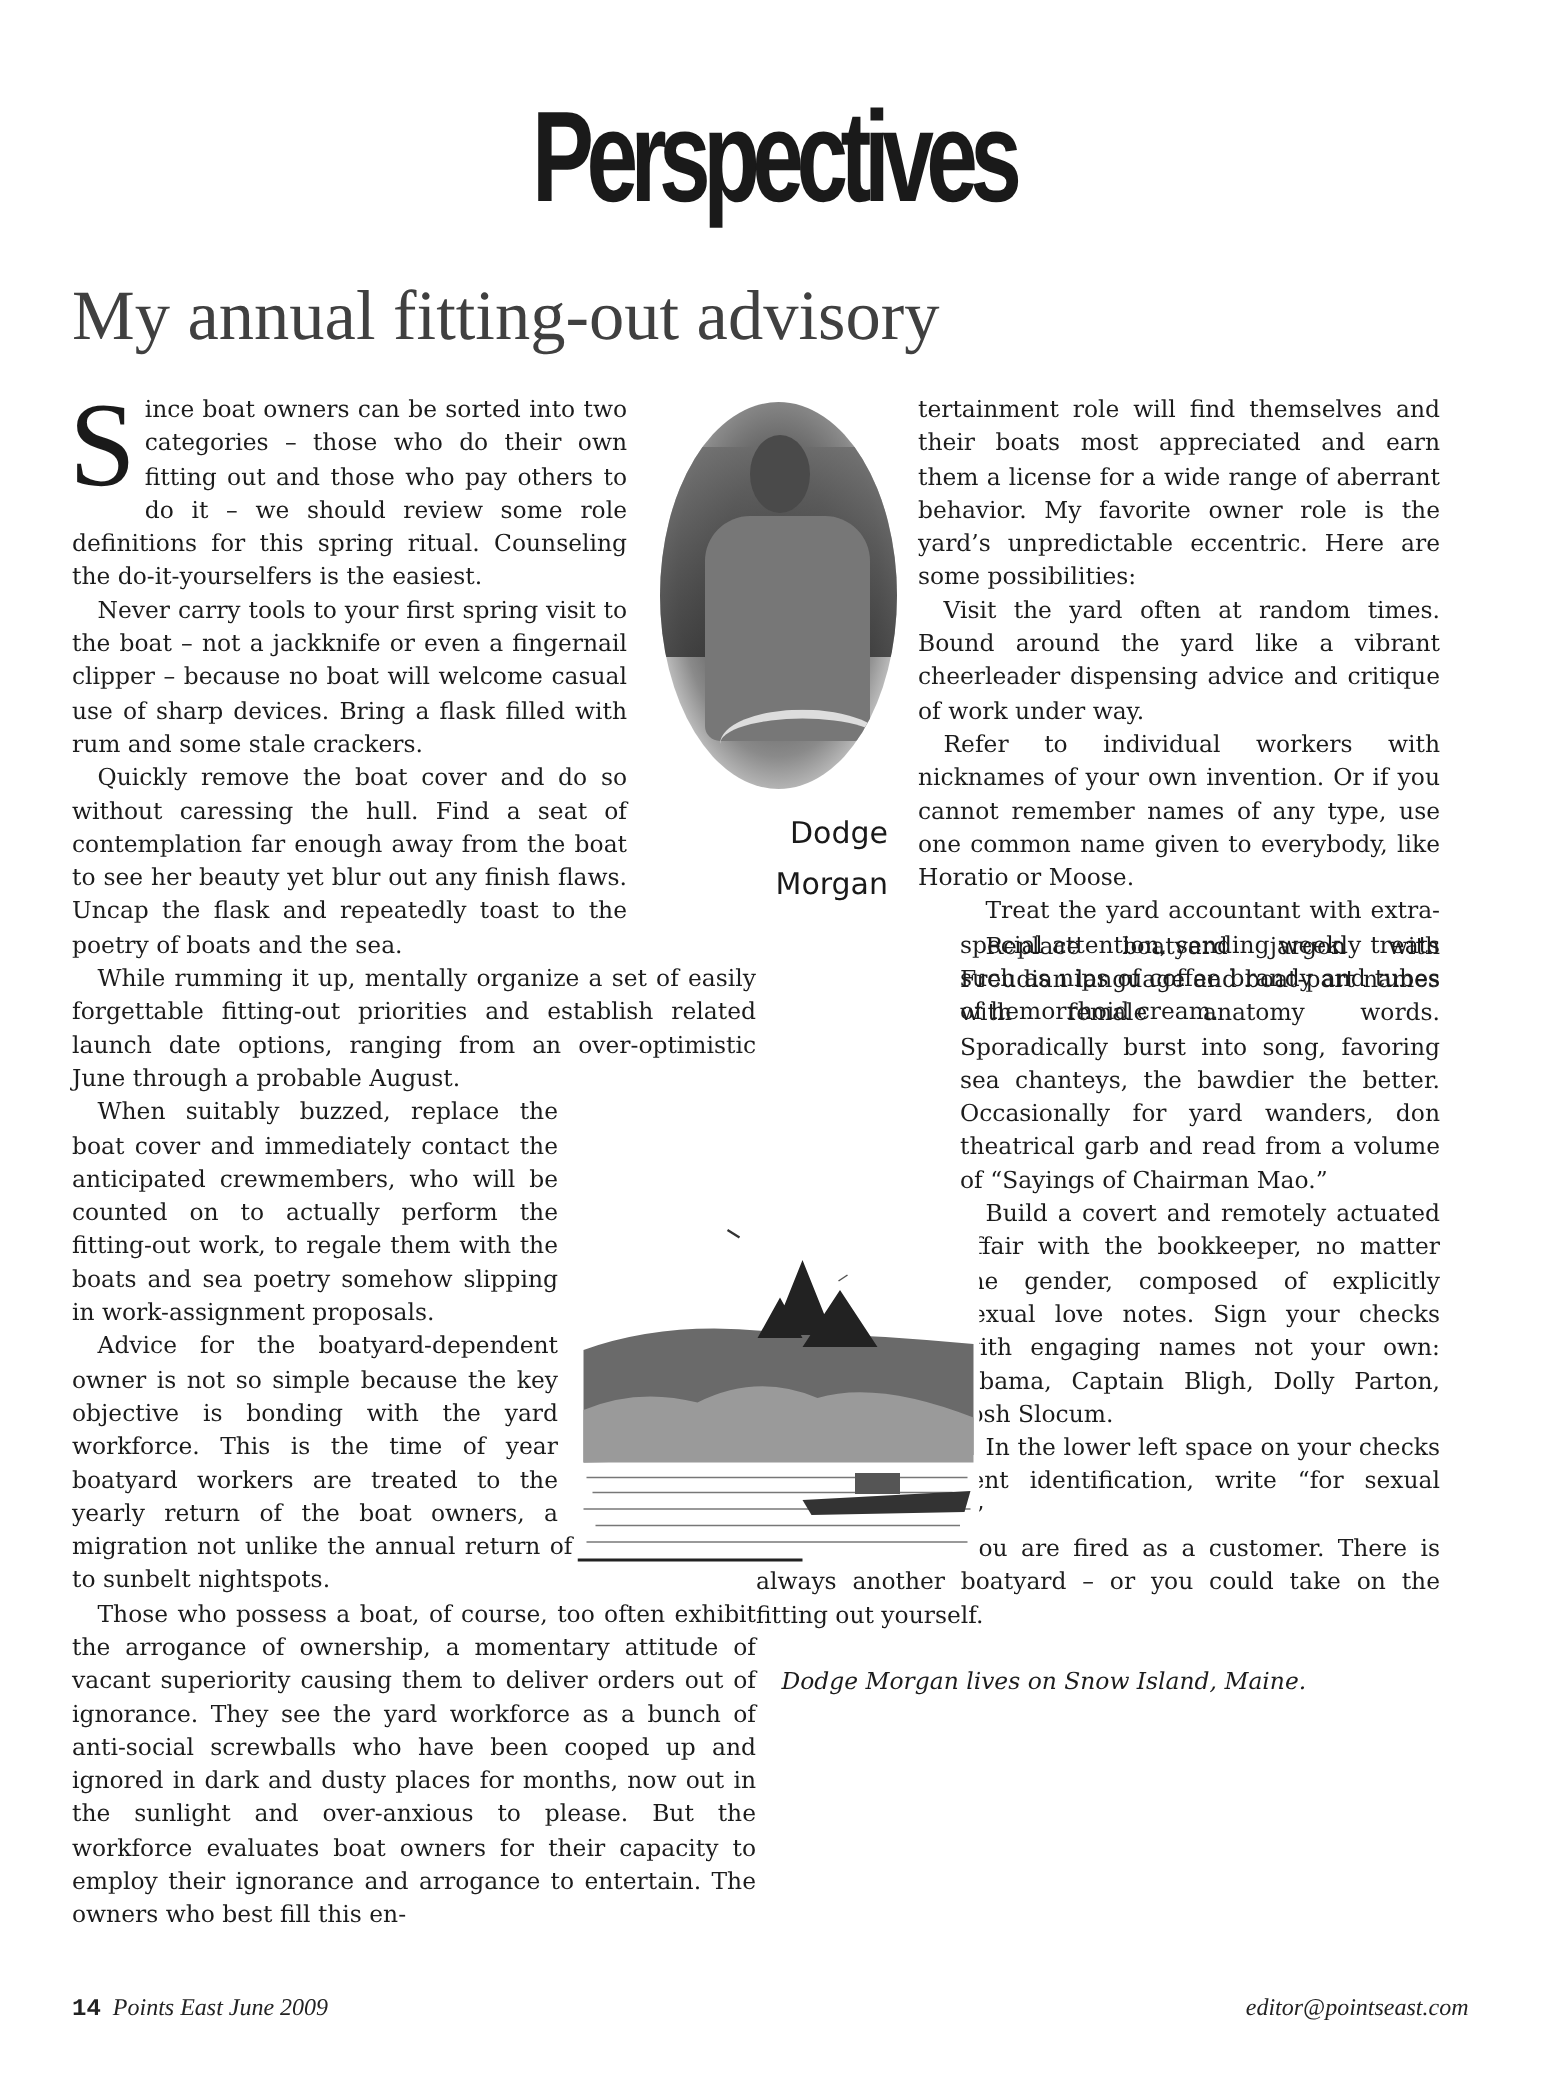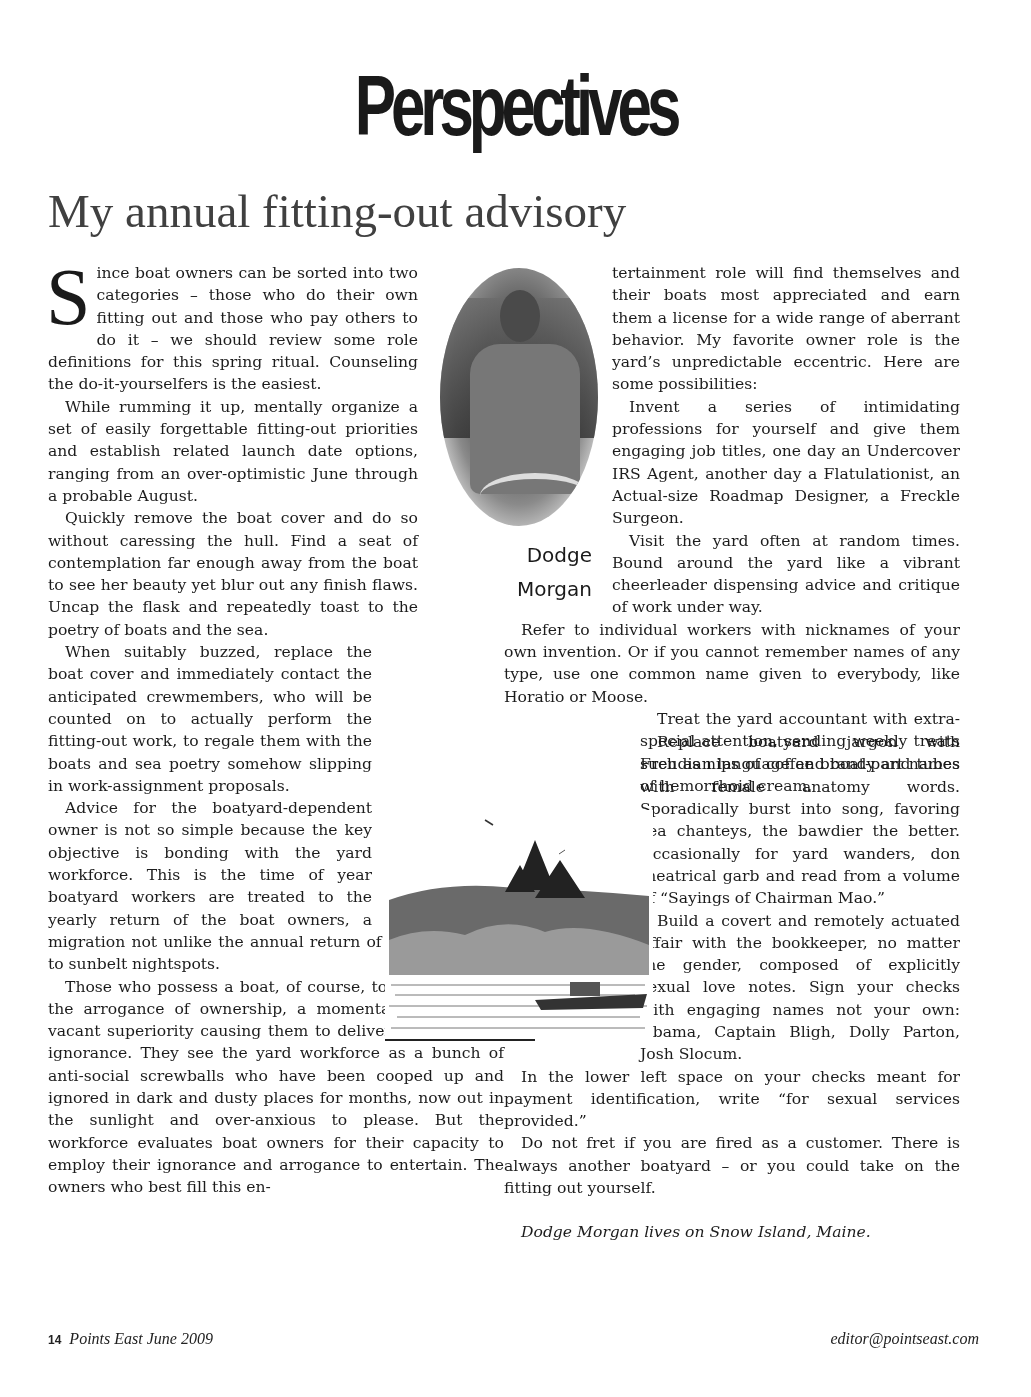--- a/index.html
+++ b/index.html
@@ -30,45 +30,45 @@
     overflow: hidden;
   }
   .photo .sea { position: absolute; left: 0; top: 30px; width: 100%; height: 140px; background: linear-gradient(#6b6b6b, #2e2e2e); opacity: .8; }
   .photo .head { position: absolute; left: 60px; top: 22px; width: 40px; height: 52px; border-radius: 50%; background: #4a4a4a; }
   .photo .body { position: absolute; left: 30px; top: 76px; width: 110px; height: 150px; border-radius: 30px 30px 10px 10px; background: #777; }
   .photo .wheel { position: absolute; left: 40px; top: 205px; width: 110px; height: 40px; border-top: 6px solid #ddd; border-radius: 50%; }
   .photo-caption { position: absolute; left: 462px; top: 538px; width: 130px; text-align: right; font-family: "DejaVu Sans", sans-serif; font-weight: normal; font-size: 20px; line-height: 34px; color: #1a1a1a; }
   .drawing { position: absolute; left: 385px; top: 810px; width: 268px; height: 232px; }
   .footer { position: absolute; top: 1330px; font-family: "Liberation Serif", serif; font-style: italic; font-size: 16px; color: #222; }
   .footer-left { left: 48px; }
-  .page-num { font-family: Liberation Sans, sans-serif; font-style: normal; font-weight: bold; font-size: 12px; margin-right: 8px; }
+  .page-num { font-family: Liberation Mono, monospace; font-style: normal; font-weight: bold; font-size: 16px; margin-right: 8px; }
   .footer-right { right: 52px; }
   .sig { font-style: italic; margin-top: 22px !important; }
 </style>
 </head>
 <body>
 
 <div class="masthead">Perspectives</div>
 <h1 class="headline" style="margin:0;font-weight:normal;">My annual fitting-out advisory</h1>
 
 <div class="col col-left">
   <div class="float-photo-space"></div>
   <p class="noindent"><span class="dropcap">S</span><span>ince boat owners can be sorted into two categories – those who do their own fitting out and those who pay others to do it – we should review some role definitions for this spring ritual. Counseling the do-it-yourselfers is the easiest.</span></p>
+  <p>Never carry tools to your first spring visit to the boat – not a jackknife or even a fingernail clipper – because no boat will welcome casual use of sharp devices. Bring a flask filled with rum and some stale crackers.</p>
+  <p>Quickly remove the boat cover and do so without caressing the hull. Find a seat of contemplation far enough away from the boat to see her beauty yet blur out any finish flaws. Uncap the flask and repeatedly toast to the poetry of boats and the sea.</p>
   <p>While rumming it up, mentally organize a set of easily forgettable fitting-out priorities and establish related launch date options, ranging from an over-optimistic June through a probable August.</p>
-  <p>Quickly remove the boat cover and do so without caressing the hull. Find a seat of contemplation far enough away from the boat to see her beauty yet blur out any finish flaws. Uncap the flask and repeatedly toast to the poetry of boats and the sea.</p>
   <div class="float-drawing-space"></div>
   <p>When suitably buzzed, replace the boat cover and immediately contact the anticipated crewmembers, who will be counted on to actually perform the fitting-out work, to regale them with the boats and sea poetry somehow slipping in work-assignment proposals.</p>
   <p>Advice for the boatyard-dependent owner is not so simple because the key objective is bonding with the yard workforce. This is the time of year boatyard workers are treated to the yearly return of the boat owners, a migration not unlike the annual return of the comedians to sunbelt nightspots.</p>
   <p>Those who possess a boat, of course, too often exhibit the arrogance of ownership, a momentary attitude of vacant superiority causing them to deliver orders out of ignorance. They see the yard workforce as a bunch of anti-social screwballs who have been cooped up and ignored in dark and dusty places for months, now out in the sunlight and over-anxious to please. But the workforce evaluates boat owners for their capacity to employ their ignorance and arrogance to entertain. The owners who best fill this en-</p>
 </div>
 
 <div class="col col-right">
   <div class="float-right-space-right"></div>
   <p class="noindent">tertainment role will find themselves and their boats most appreciated and earn them a license for a wide range of aberrant behavior. My favorite owner role is the yard’s unpredictable eccentric. Here are some possibilities:</p>
-  <p>Invent a series of intimidating professions for yourself and give them engaging job titles, one day an Undercover IRS Agent, another day a Flatulationist, an Actual-size Roadmap Designer, a Freckle Surgeon.</p>
   <p>Visit the yard often at random times. Bound around the yard like a vibrant cheerleader dispensing advice and critique of work under way.</p>
   <p>Refer to individual workers with nicknames of your own invention. Or if you cannot remember names of any type, use one common name given to everybody, like Horatio or Moose.</p>
   <div class="float-drawing-space-right" style="clear:left;margin-top:66px;"></div>
   <p>Treat the yard accountant with extra-special attention, sending weekly treats such as nips of coffee brandy and tubes of hemorrhoid cream.</p>
   <p style="margin-top:-66px;">Replace boatyard jargon with Freudian language and boat-part names with female anatomy words. Sporadically burst into song, favoring sea chanteys, the bawdier the better. Occasionally for yard wanders, don theatrical garb and read from a volume of “Sayings of Chairman Mao.”</p>
   <p>Build a covert and remotely actuated affair with the bookkeeper, no matter the gender, composed of explicitly sexual love notes. Sign your checks with engaging names not your own: Obama, Captain Bligh, Dolly Parton, Josh Slocum.</p>
   <p>In the lower left space on your checks meant for payment identification, write “for sexual services provided.”</p>
   <p>Do not fret if you are fired as a customer. There is always another boatyard – or you could take on the fitting out yourself.</p>
   <p class="sig">Dodge Morgan lives on Snow Island, Maine.</p>
 </div>

